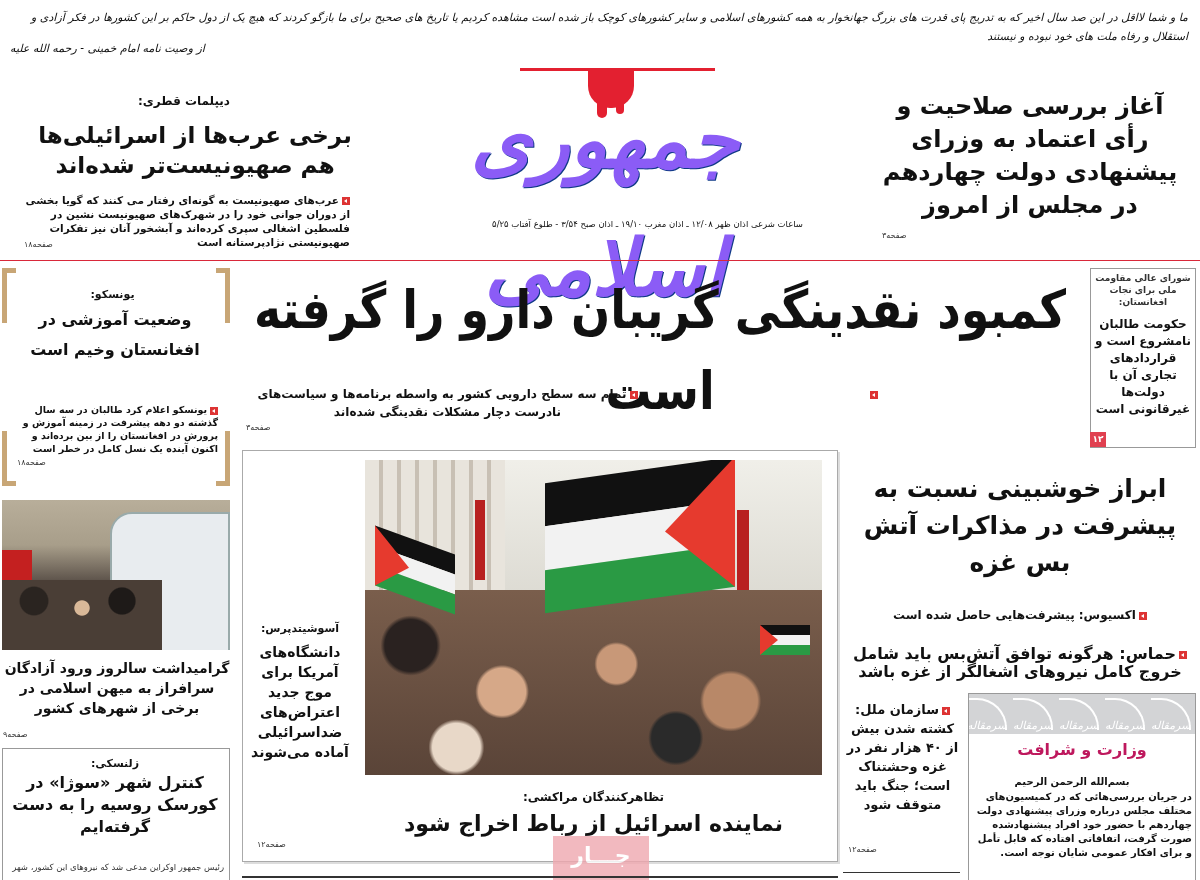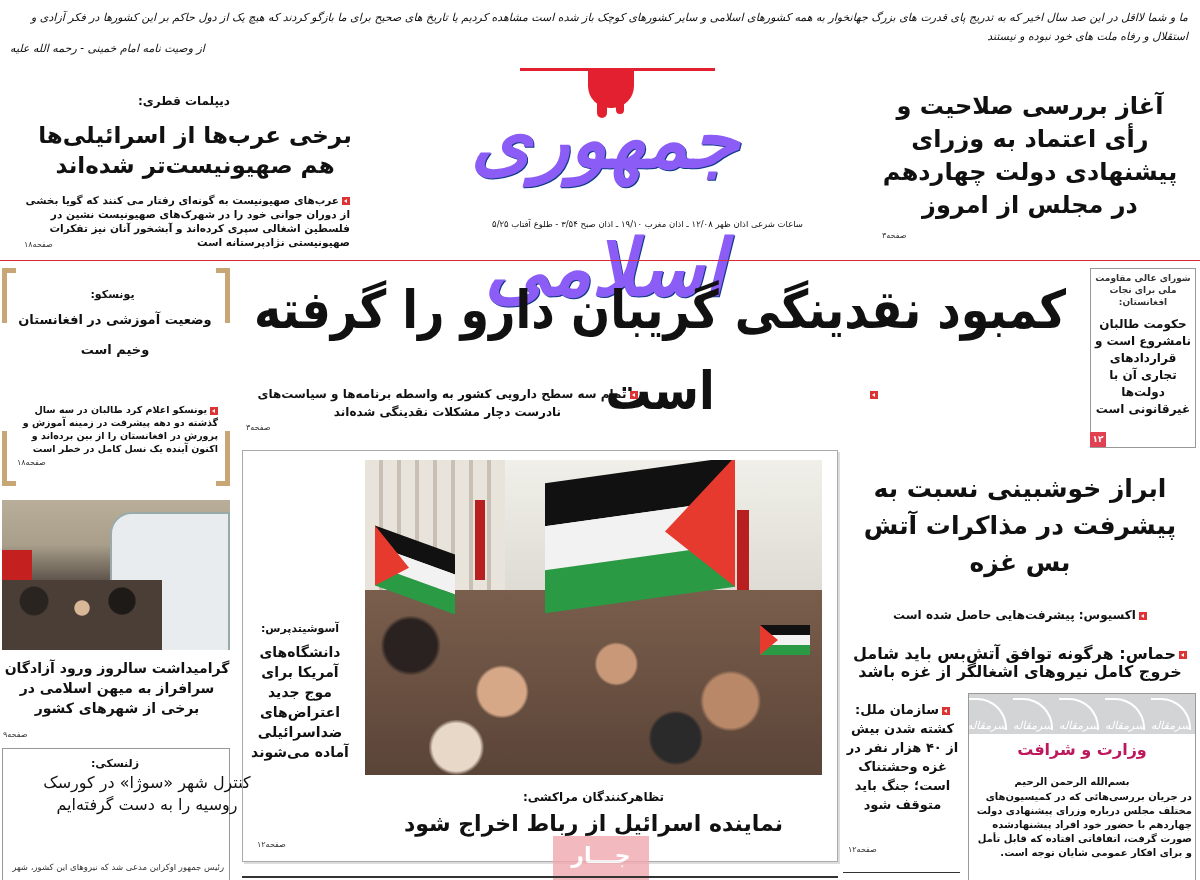--- a/index.html
+++ b/index.html
@@ -39,42 +39,42 @@
   #main-page { top: 423px; left: 246px; }
 
   
   #unesco-box { top: 268px; left: 2px; width: 228px; height: 218px; }
   .bracket { position: absolute; width: 14px; height: 55px; border-color: #c8a676; border-style: solid; border-width: 0; }
   #br-tl { top: 0; left: 0; border-top-width: 5px; border-left-width: 5px; }
   #br-tr { top: 0; right: 0; border-top-width: 5px; border-right-width: 5px; }
   #br-bl { bottom: 0; left: 0; border-bottom-width: 5px; border-left-width: 5px; }
   #br-br { bottom: 0; right: 0; border-bottom-width: 5px; border-right-width: 5px; }
   #un-kicker { top: 288px; left: 20px; width: 185px; font-size: 11px; font-weight: bold; text-align: center; }
-  #un-head { top: 305px; left: 15px; width: 200px; font-size: 13px; font-weight: bold; text-align: center; line-height: 30px; }
+  #un-head { top: 305px; left: 15px; width: 200px; font-size: 16px; font-weight: bold; text-align: center; line-height: 30px; }
   #un-body { top: 403px; left: 18px; width: 200px; font-size: 9.5px; font-weight: bold; text-align: right; line-height: 13px; }
   #un-page { top: 458px; left: 17px; }
 
   
   #afg-box { top: 268px; left: 1090px; width: 106px; height: 180px; border: 1px solid #999; }
   #afg-kicker { top: 272px; left: 1094px; width: 98px; font-size: 9px; font-weight: bold; text-align: center; line-height: 12px; color: #333; }
   #afg-head { top: 316px; left: 1094px; width: 98px; font-size: 12px; font-weight: bold; text-align: center; line-height: 17px; }
   #afg-page { top: 432px; left: 1090px; width: 16px; height: 15px; background: #e04050; color: #fff; font-size: 9px; text-align: center; line-height: 15px; font-weight: bold; }
 
   
   #pow-photo { top: 500px; left: 2px; width: 228px; height: 150px; background: linear-gradient(180deg, #b8ae9a 0%, #a89e8a 30%, #5a5048 55%, #3a322c 100%); overflow: hidden; }
   #pow-bus { position: absolute; top: 12px; right: 0; width: 120px; height: 140px; background: #e8ecef; border-radius: 22px 0 0 0; border: 2px solid #9aa; }
   #pow-flag { position: absolute; top: 50px; left: 0; width: 30px; height: 40px; background: #c42020; }
   #pow-crowd { position: absolute; bottom: 0; left: 0; width: 160px; height: 70px; background: radial-gradient(circle at 20% 30%, #2a2420 10%, transparent 11%), radial-gradient(circle at 50% 40%, #d9b898 8%, transparent 9%), radial-gradient(circle at 75% 30%, #1e1a18 10%, transparent 11%), #4a3e36; }
   #pow-head { top: 658px; left: 2px; width: 230px; font-size: 14px; font-weight: bold; text-align: center; line-height: 20px; }
   #pow-page { top: 722px; left: 3px; margin-top: 8px; }
 
   
   #zel-box { top: 748px; left: 2px; width: 228px; height: 132px; border: 1px solid #999; border-bottom: none; }
   #zel-kicker { top: 757px; left: 10px; width: 210px; font-size: 11px; font-weight: bold; text-align: center; }
-  #zel-head { top: 772px; left: 10px; width: 210px; font-size: 16px; font-weight: normal; text-align: center; line-height: 22px; margin-left: 32px; }
+  #zel-head { top: 772px; left: 10px; width: 210px; font-size: 16px; font-weight: bold; text-align: center; line-height: 22px; }
   #zel-body { top: 862px; left: 8px; width: 216px; font-size: 8.5px; text-align: right; color: #333; }
 
   
   #photo-box { top: 450px; left: 242px; width: 596px; height: 412px; border: 1px solid #aaa; box-shadow: 2px 2px 0 #ddd; }
   #gaza-photo { top: 460px; left: 365px; width: 457px; height: 315px; overflow: hidden; background: #8a7a6c; }
   #gp-sky { position: absolute; top: 0; left: 0; width: 100%; height: 140px; background: linear-gradient(180deg, #f0efe9 0%, #dcdad2 100%); }
   #gp-bldg { position: absolute; top: 0; left: 0; width: 140px; height: 140px; background: repeating-linear-gradient(90deg, #e8e4dc 0 14px, #c8c0b4 14px 18px); }
   #gp-crowd { position: absolute; top: 130px; left: 0; width: 100%; height: 185px; background: radial-gradient(circle at 10% 30%, #2a2220 6%, transparent 7%), radial-gradient(circle at 30% 55%, #d6a888 7%, transparent 8%), radial-gradient(circle at 55% 40%, #c89878 7%, transparent 8%), radial-gradient(circle at 80% 60%, #b88868 7%, transparent 8%), radial-gradient(circle at 68% 80%, #2a2a2a 7%, transparent 8%), radial-gradient(circle at 20% 85%, #e8d8c8 6%, transparent 7%), linear-gradient(180deg, #7a5e4c 0%, #5a4438 100%); }
   .pflag { position: absolute; }
   .pflag .s1 { height: 33.3%; background: #111; }

